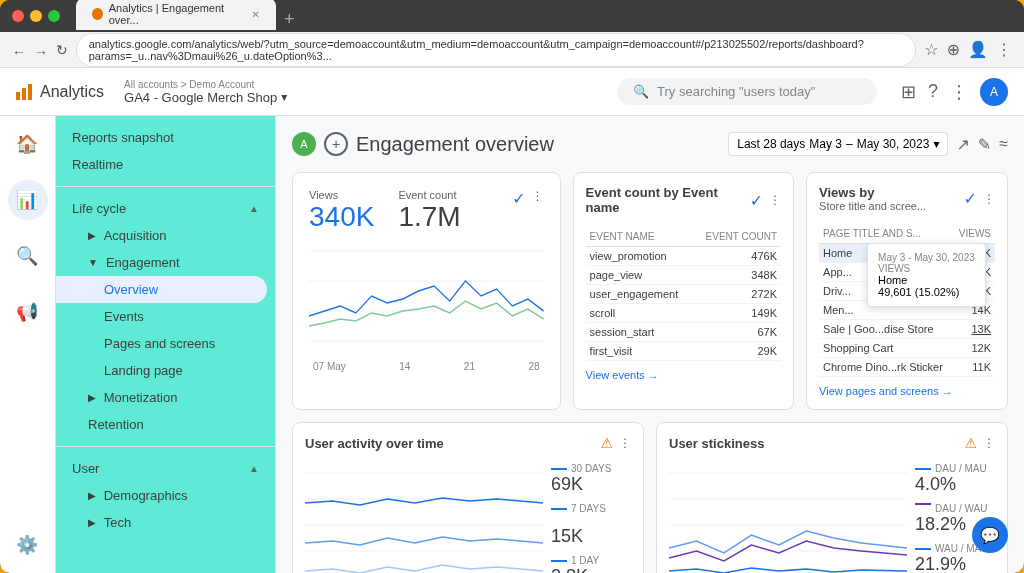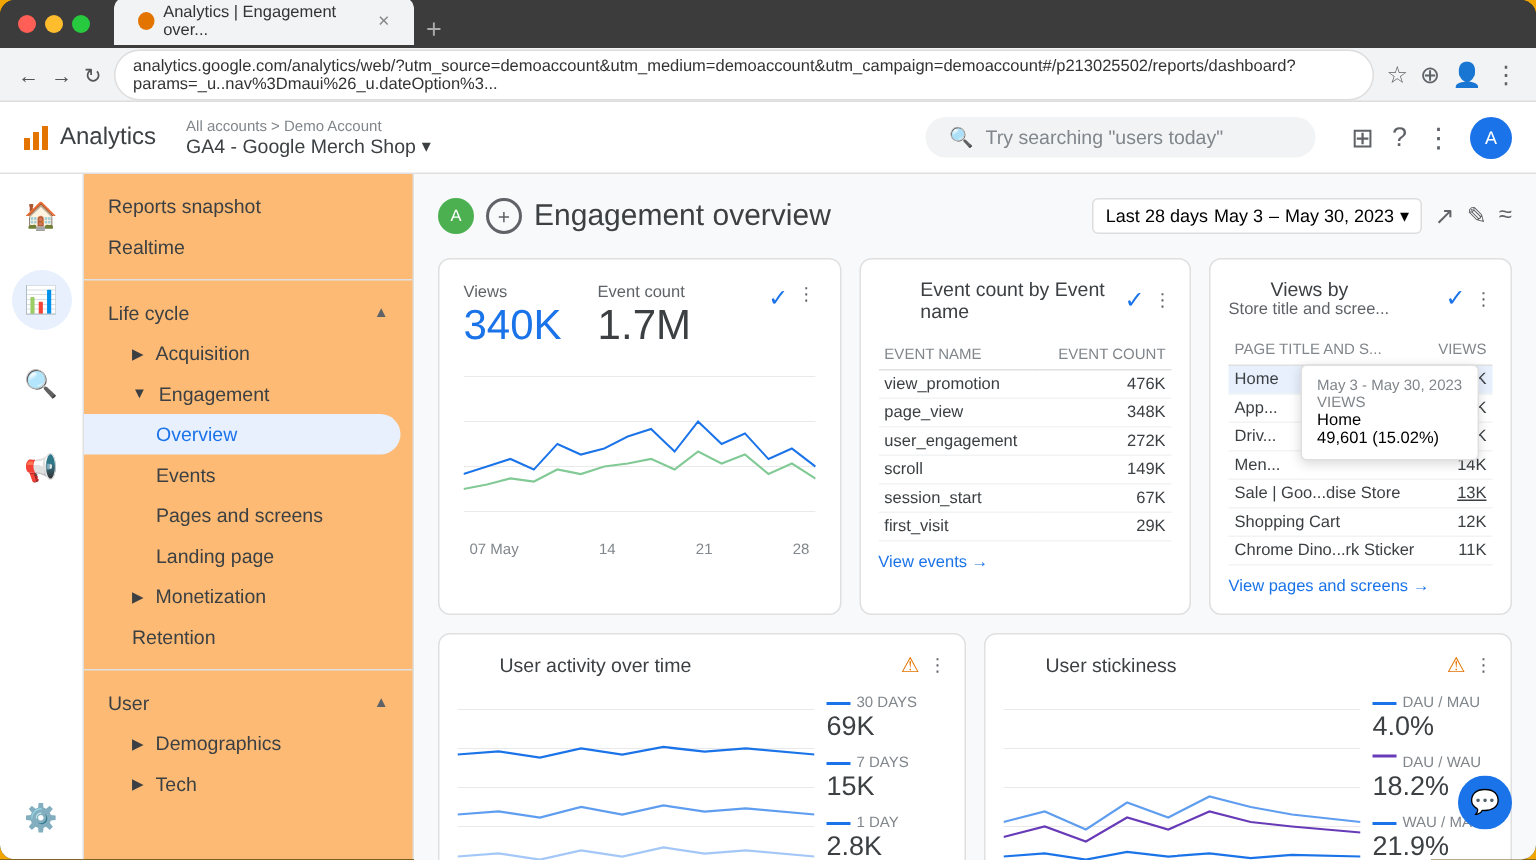--- a/index.html
+++ b/index.html
@@ -119,21 +119,21 @@
     .main-container {
       display: flex;
       flex: 1;
       overflow: hidden;
     }
 
     
     .sidebar {
       width: 220px;
       min-width: 220px;
-      background: #fdba74;
+      background: #5eead4;
       border-right: 1px solid #e0e0e0;
       overflow-y: auto;
       padding: 8px 0;
     }
     .sidebar-icons {
       width: 56px;
       min-width: 56px;
       background: white;
       border-right: 1px solid #e0e0e0;
       display: flex;
@@ -239,21 +239,21 @@
     .card.wide { flex: 1.2; }
     .card.medium { flex: 1; }
     .card.narrow { flex: 0.9; }
 
     .card-header {
       display: flex;
       align-items: center;
       justify-content: space-between;
       margin-bottom: 12px;
     }
-    .card-title { font-size: 13px; color: #3c4043; font-weight: 400; margin-left: 28px; }
+    .card-title { font-size: 13px; color: #3c4043; font-weight: 700; }
     .card-actions { display: flex; gap: 6px; align-items: center; }
     .check-icon { color: #1a73e8; font-size: 16px; }
 
     
     .metrics-row { display: flex; gap: 24px; margin-bottom: 8px; }
     .metric-item { }
     .metric-label { font-size: 11px; color: #5f6368; }
     .metric-value { font-size: 24px; font-weight: 400; color: #1a73e8; }
     .metric-value.large { font-size: 28px; }
 
@@ -614,21 +614,21 @@
                     <div style="width:16px; height:2px; background:#1a73e8;"></div>
                     <span>30 DAYS</span>
                   </div>
                   <div style="font-size:18px; font-weight:500; color:#3c4043;">69K</div>
                 </div>
                 <div>
                   <div style="font-size:10px; color:#80868b; display:flex; align-items:center; gap:4px;">
                     <div style="width:16px; height:2px; background:#1a73e8;"></div>
                     <span>7 DAYS</span>
                   </div>
-                  <div style="font-size:18px; font-weight:500; color:#3c4043;">15K</div>
+                  <div style="font-size:18px; font-weight:500; color:#3c4043;margin-top:12px;">15K</div>
                 </div>
                 <div>
                   <div style="font-size:10px; color:#80868b; display:flex; align-items:center; gap:4px;">
                     <div style="width:16px; height:2px; background:#1a73e8;"></div>
                     <span>1 DAY</span>
                   </div>
                   <div style="font-size:18px; font-weight:500; color:#3c4043;">2.8K</div>
                 </div>
               </div>
             </div>

